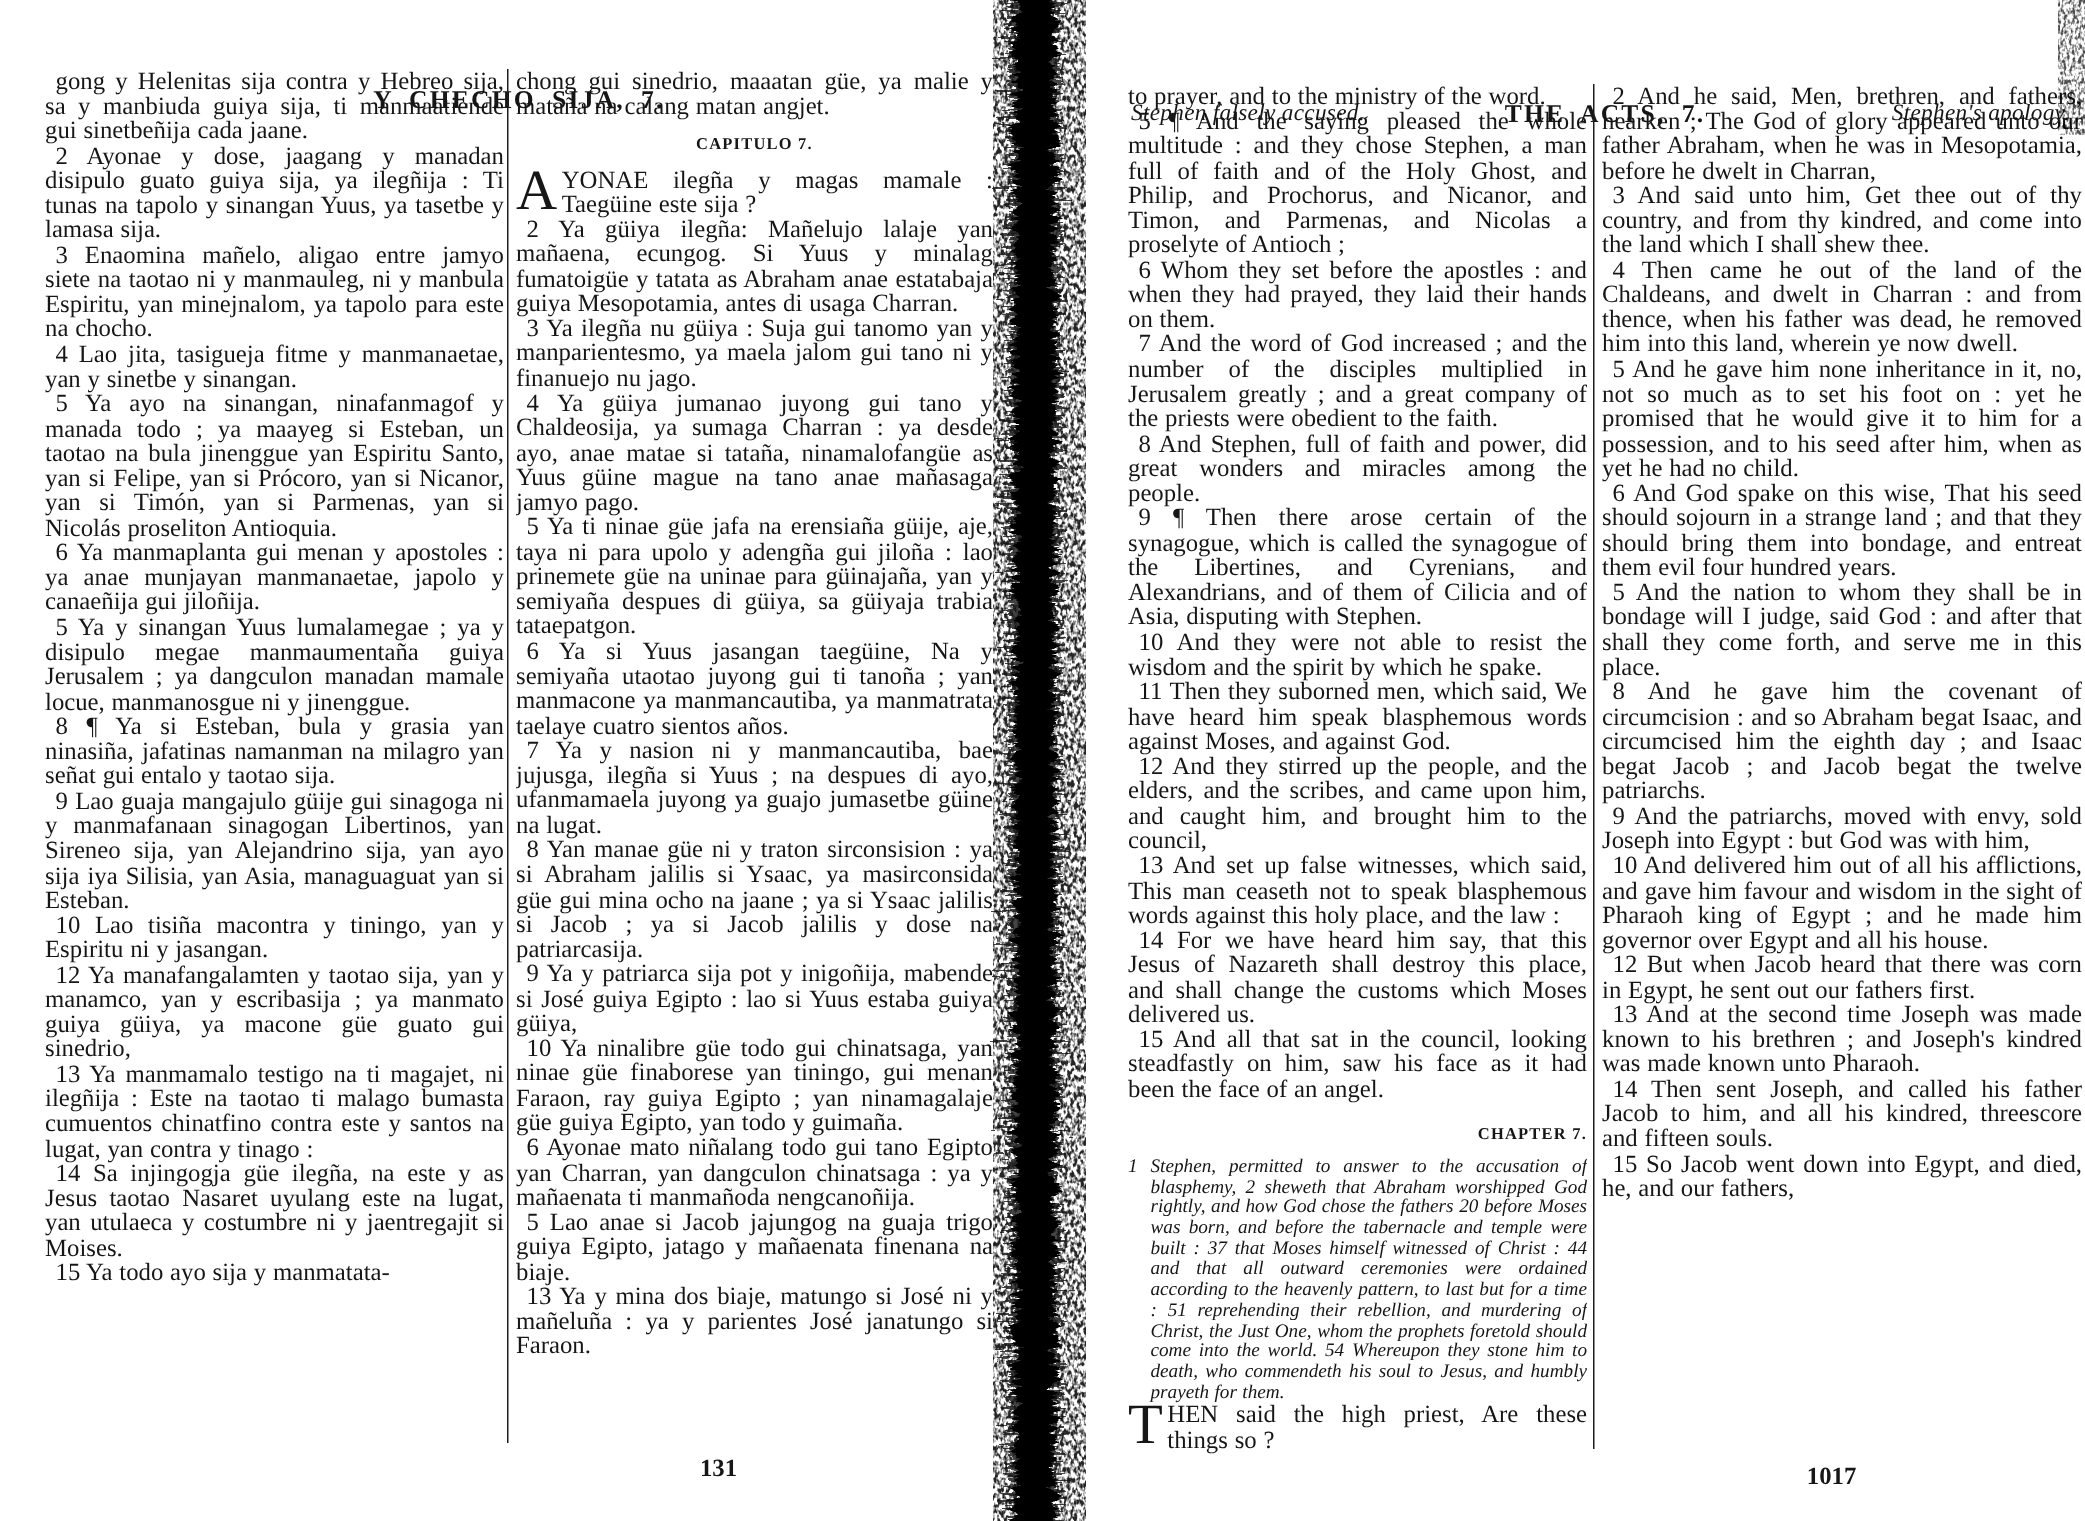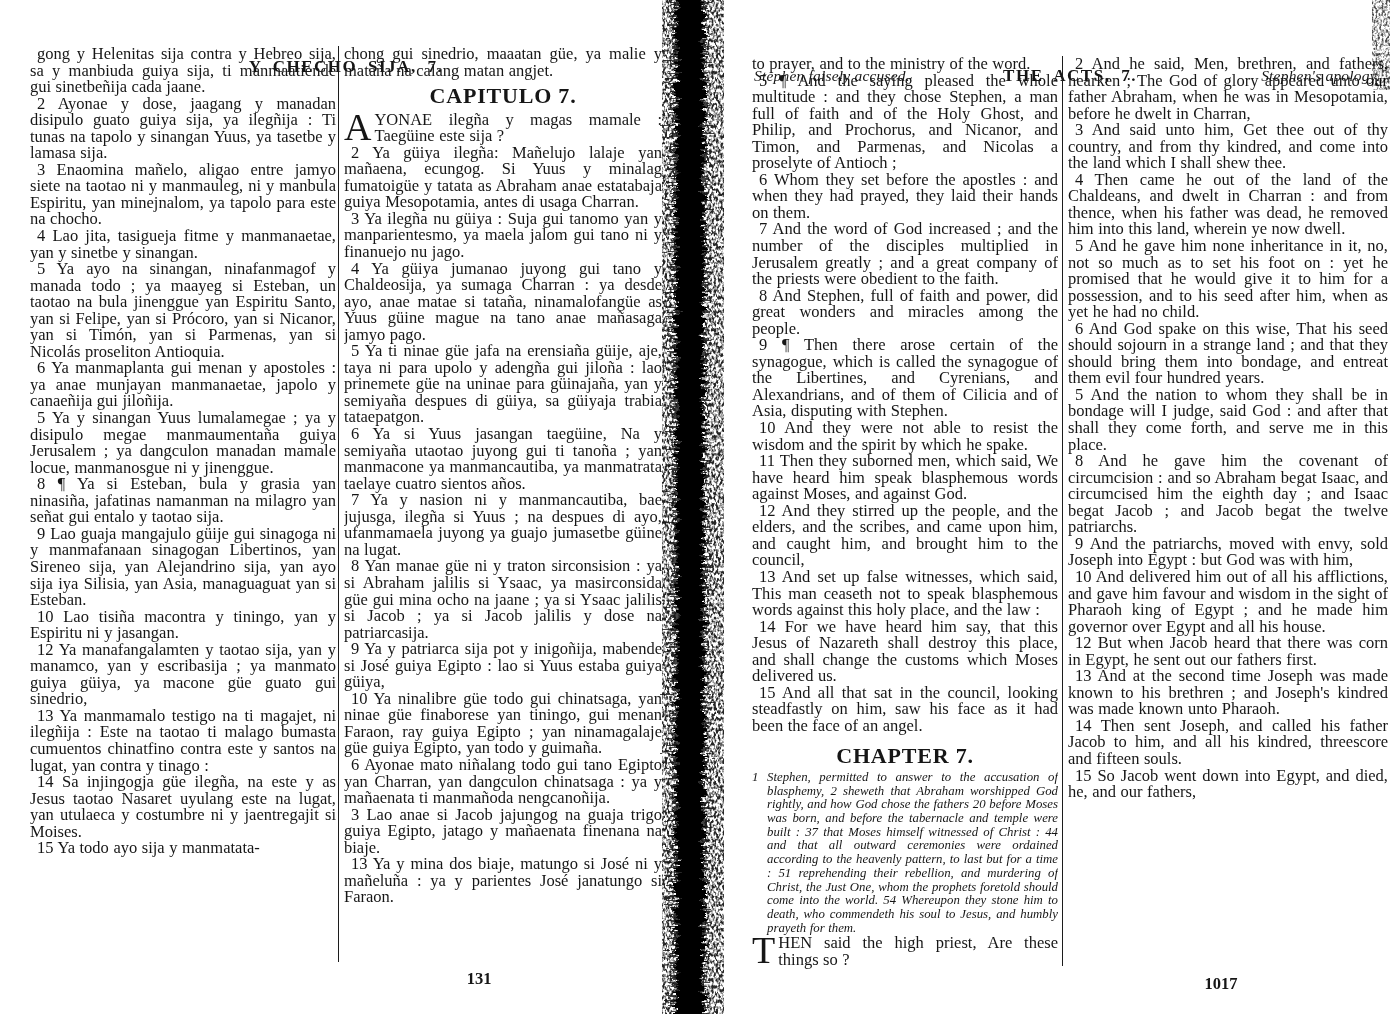--- a/index.html
+++ b/index.html
@@ -8,23 +8,23 @@
     background:#ffffff;color:#161616;
     font-family:"Liberation Serif","DejaVu Serif",serif;
   }
   .page{position:absolute;top:0;bottom:0;}
   .running-head{position:absolute;font-size:17px;white-space:nowrap;margin-top:37px;}
   .head-center{font-weight:bold;letter-spacing:1.5px;word-spacing:5px;}
   .head-side{font-style:italic;font-size:15.5px;letter-spacing:0.2px;}
   .col{position:absolute;overflow:hidden;font-size:16.5px;line-height:16.55px;}
   .col p{margin:0;text-indent:7px;text-align:justify;word-spacing:0.4px;}
   .col p.cont{text-indent:0;}
-  .chap-head{display:block;text-align:center;font-weight:bold;font-size:22px;
+  .chap-head{display:block;text-align:center;font-weight:bold;font-size:11px;
     letter-spacing:0.8px;margin:9px 0 7px;text-indent:0;}
-  .chap-head-2{margin:14px 0 6px;}
+  .chap-head-2{margin:14px 0 6px;text-align:right;}
   .dropcap{float:left;font-size:38px;line-height:29px;padding:1px 3px 0 0;}
   .summary{font-style:italic;font-size:12.8px;line-height:13.7px;text-align:justify;
     padding-left:15px;margin:2px 0 5px;}
   .summary-inner{display:block;text-indent:-15px;}
   .vrule{position:absolute;width:1px;background:#1c1c1c;}
   .page-number{position:absolute;font-size:16.5px;font-weight:bold;text-align:center;width:300px;}
   .gutter{position:absolute;top:0;left:652px;width:96px;height:1014px;pointer-events:none;}
   .corner-noise{position:absolute;top:0;right:0;width:26px;height:90px;pointer-events:none;}
 </style>
 </head>
@@ -62,21 +62,21 @@
         <p>2 Ya güiya ilegña: Mañelujo lalaje yan mañaena, ecungog. Si Yuus y minalag fumatoigüe y tatata as Abraham anae estatabaja guiya Mesopotamia, antes di usaga Charran.</p>
         <p>3 Ya ilegña nu güiya : Suja gui tanomo yan y manparientesmo, ya maela jalom gui tano ni y finanuejo nu jago.</p>
         <p>4 Ya güiya jumanao juyong gui tano y Chaldeosija, ya sumaga Charran : ya desde ayo, anae matae si tataña, ninamalofangüe as Yuus güine mague na tano anae mañasaga jamyo pago.</p>
         <p>5 Ya ti ninae güe jafa na erensiaña güije, aje, taya ni para upolo y adengña gui jiloña : lao prinemete güe na uninae para güinajaña, yan y semiyaña despues di güiya, sa güiyaja trabia tataepatgon.</p>
         <p>6 Ya si Yuus jasangan taegüine, Na y semiyaña utaotao juyong gui ti tanoña ; yan manmacone ya manmancautiba, ya manmatrata taelaye cuatro sientos años.</p>
         <p>7 Ya y nasion ni y manmancautiba, bae jujusga, ilegña si Yuus ; na despues di ayo, ufanmamaela juyong ya guajo jumasetbe güine na lugat.</p>
         <p>8 Yan manae güe ni y traton sirconsision : ya si Abraham jalilis si Ysaac, ya masirconsida güe gui mina ocho na jaane ; ya si Ysaac jalilis si Jacob ; ya si Jacob jalilis y dose na patriarcasija.</p>
         <p>9 Ya y patriarca sija pot y inigoñija, mabende si José guiya Egipto : lao si Yuus estaba guiya güiya,</p>
         <p>10 Ya ninalibre güe todo gui chinatsaga, yan ninae güe finaborese yan tiningo, gui menan Faraon, ray guiya Egipto ; yan ninamagalaje güe guiya Egipto, yan todo y guimaña.</p>
         <p>6 Ayonae mato niñalang todo gui tano Egipto yan Charran, yan dangculon chinatsaga : ya y mañaenata ti manmañoda nengcanoñija.</p>
-        <p>3 Lao anae si Jacob jajungog na guaja trigo guiya Egipto, jatago y mañaenata finenana na biaje.</p>
+        <p>5 Lao anae si Jacob jajungog na guaja trigo guiya Egipto, jatago y mañaenata finenana na biaje.</p>
         <p>13 Ya y mina dos biaje, matungo si José ni y mañeluña : ya y parientes José janatungo si Faraon.</p>
       </div>
   </div>
 
   <div class="page-number" style="left:329px;top:969px;">131</div>
 </div>
 
 <div class="gutter">
   <svg width="96" height="1014" xmlns="http://www.w3.org/2000/svg">
     <defs>

